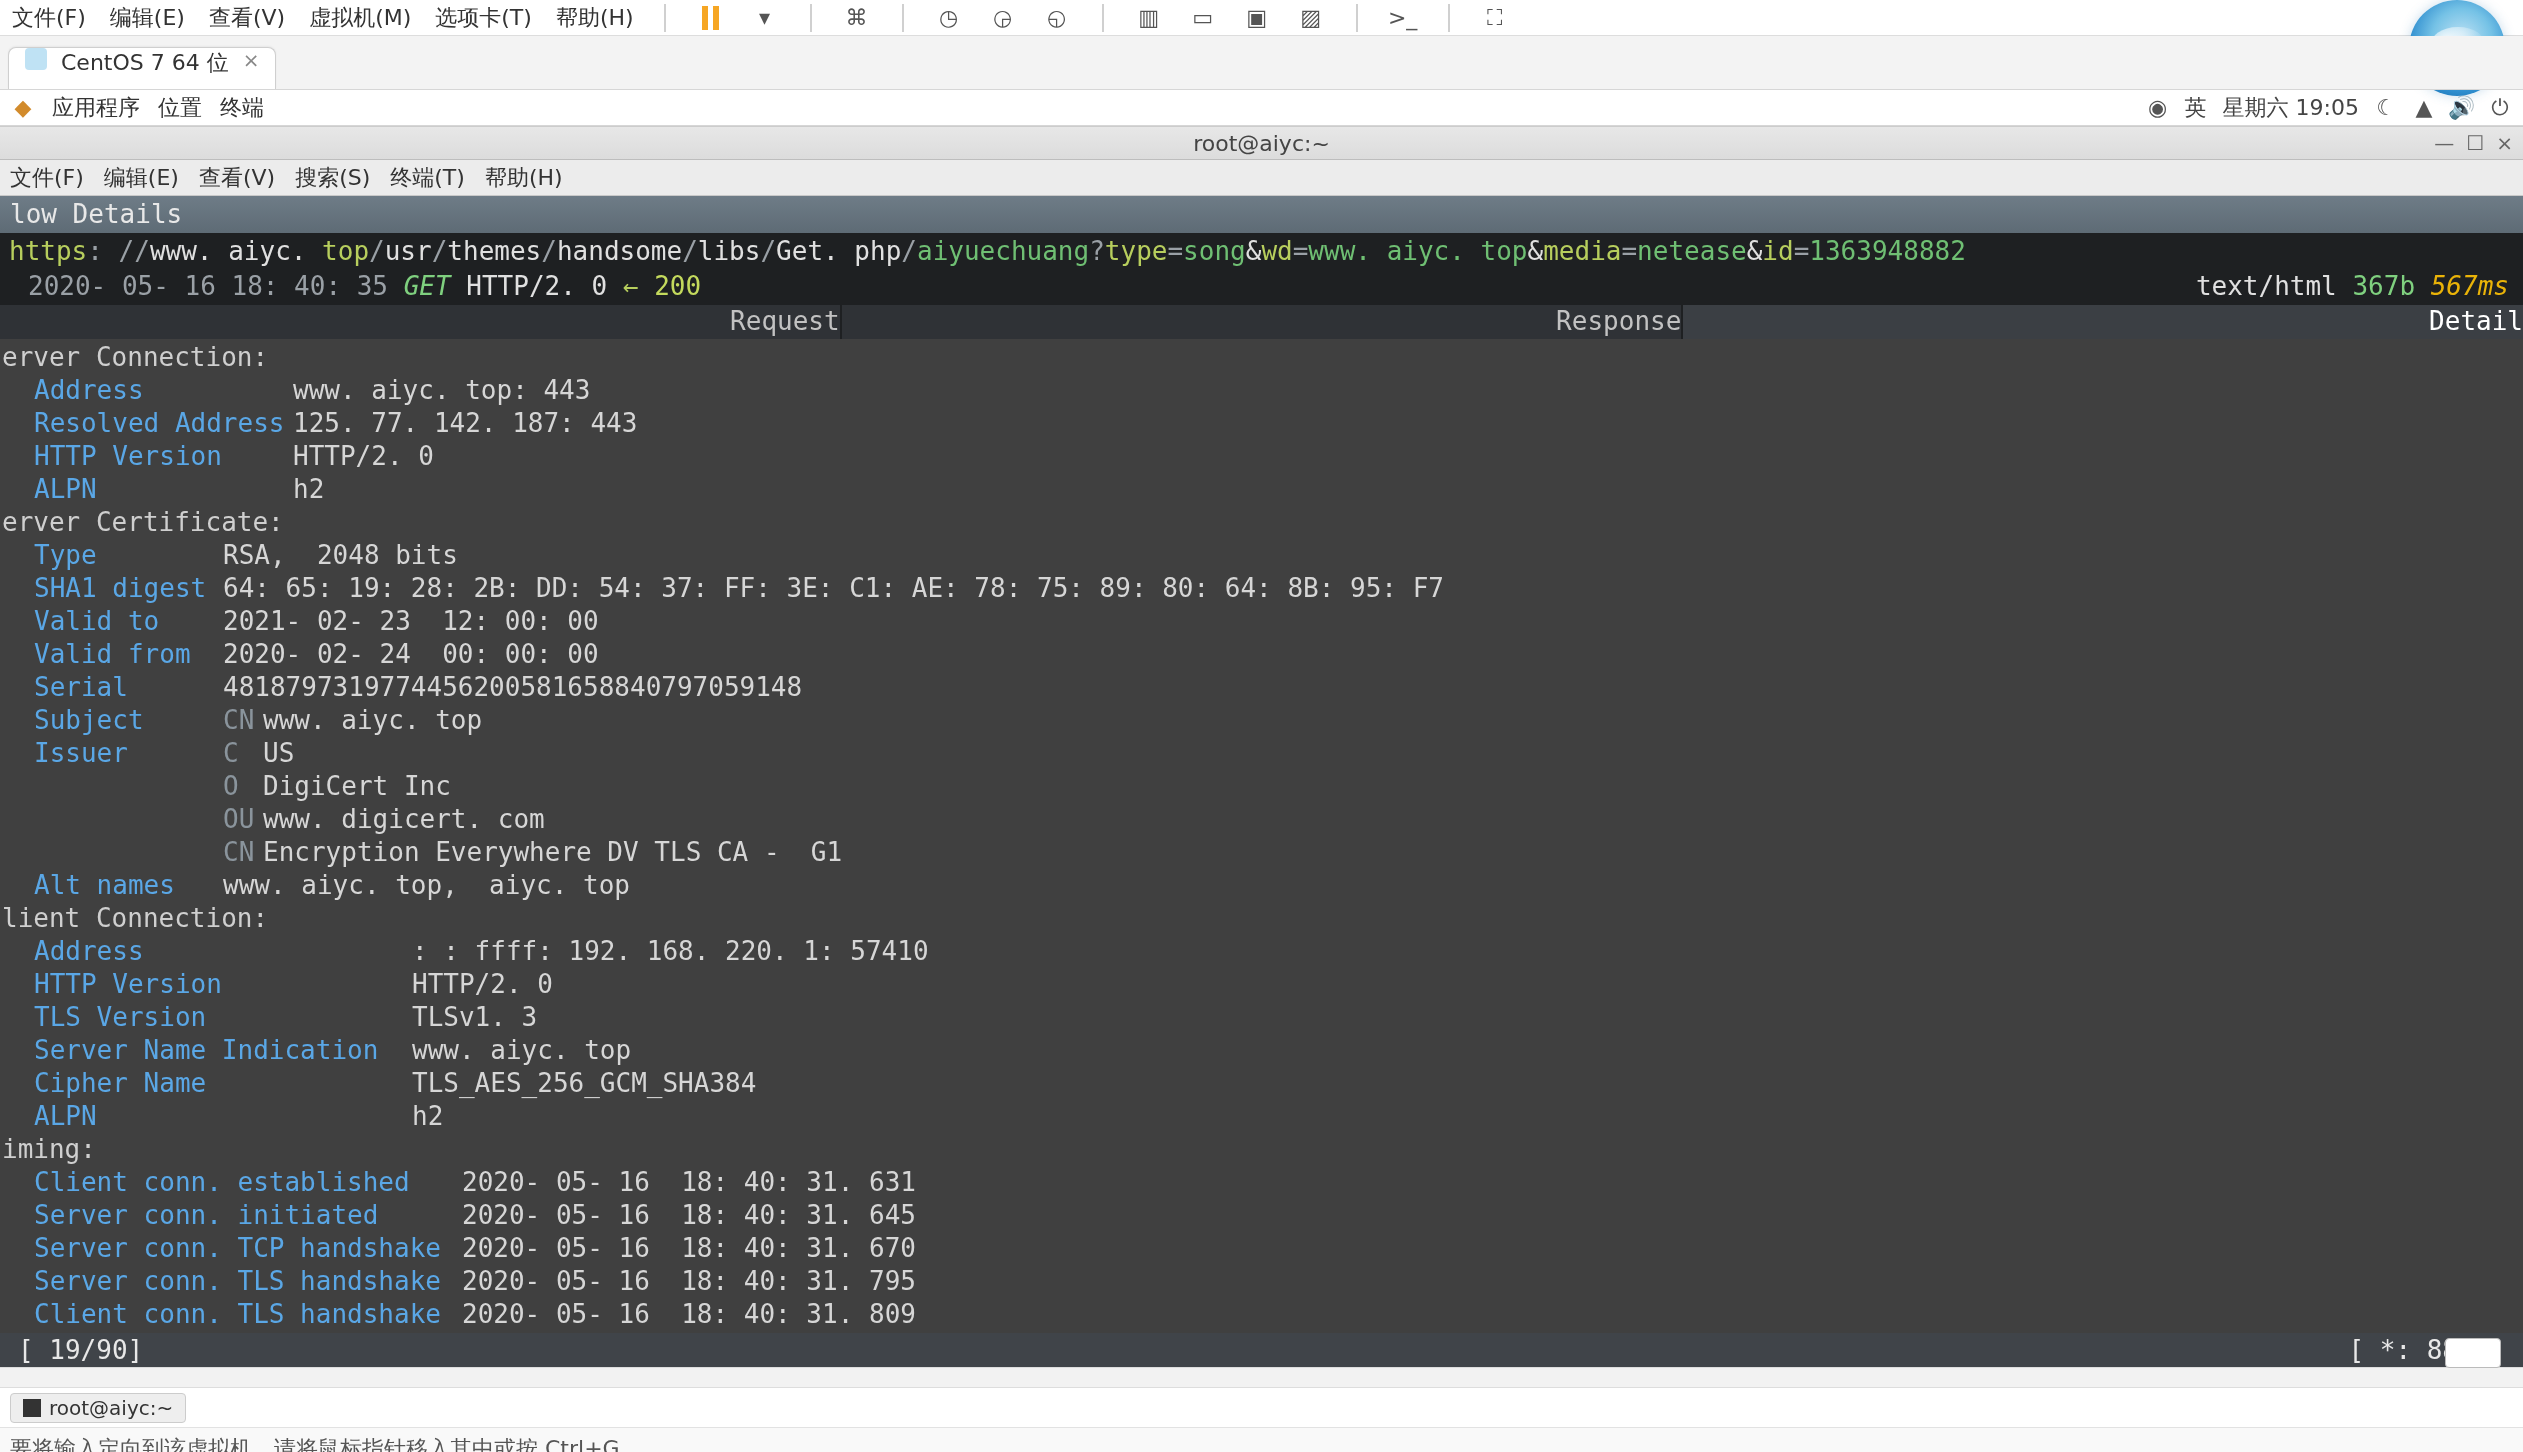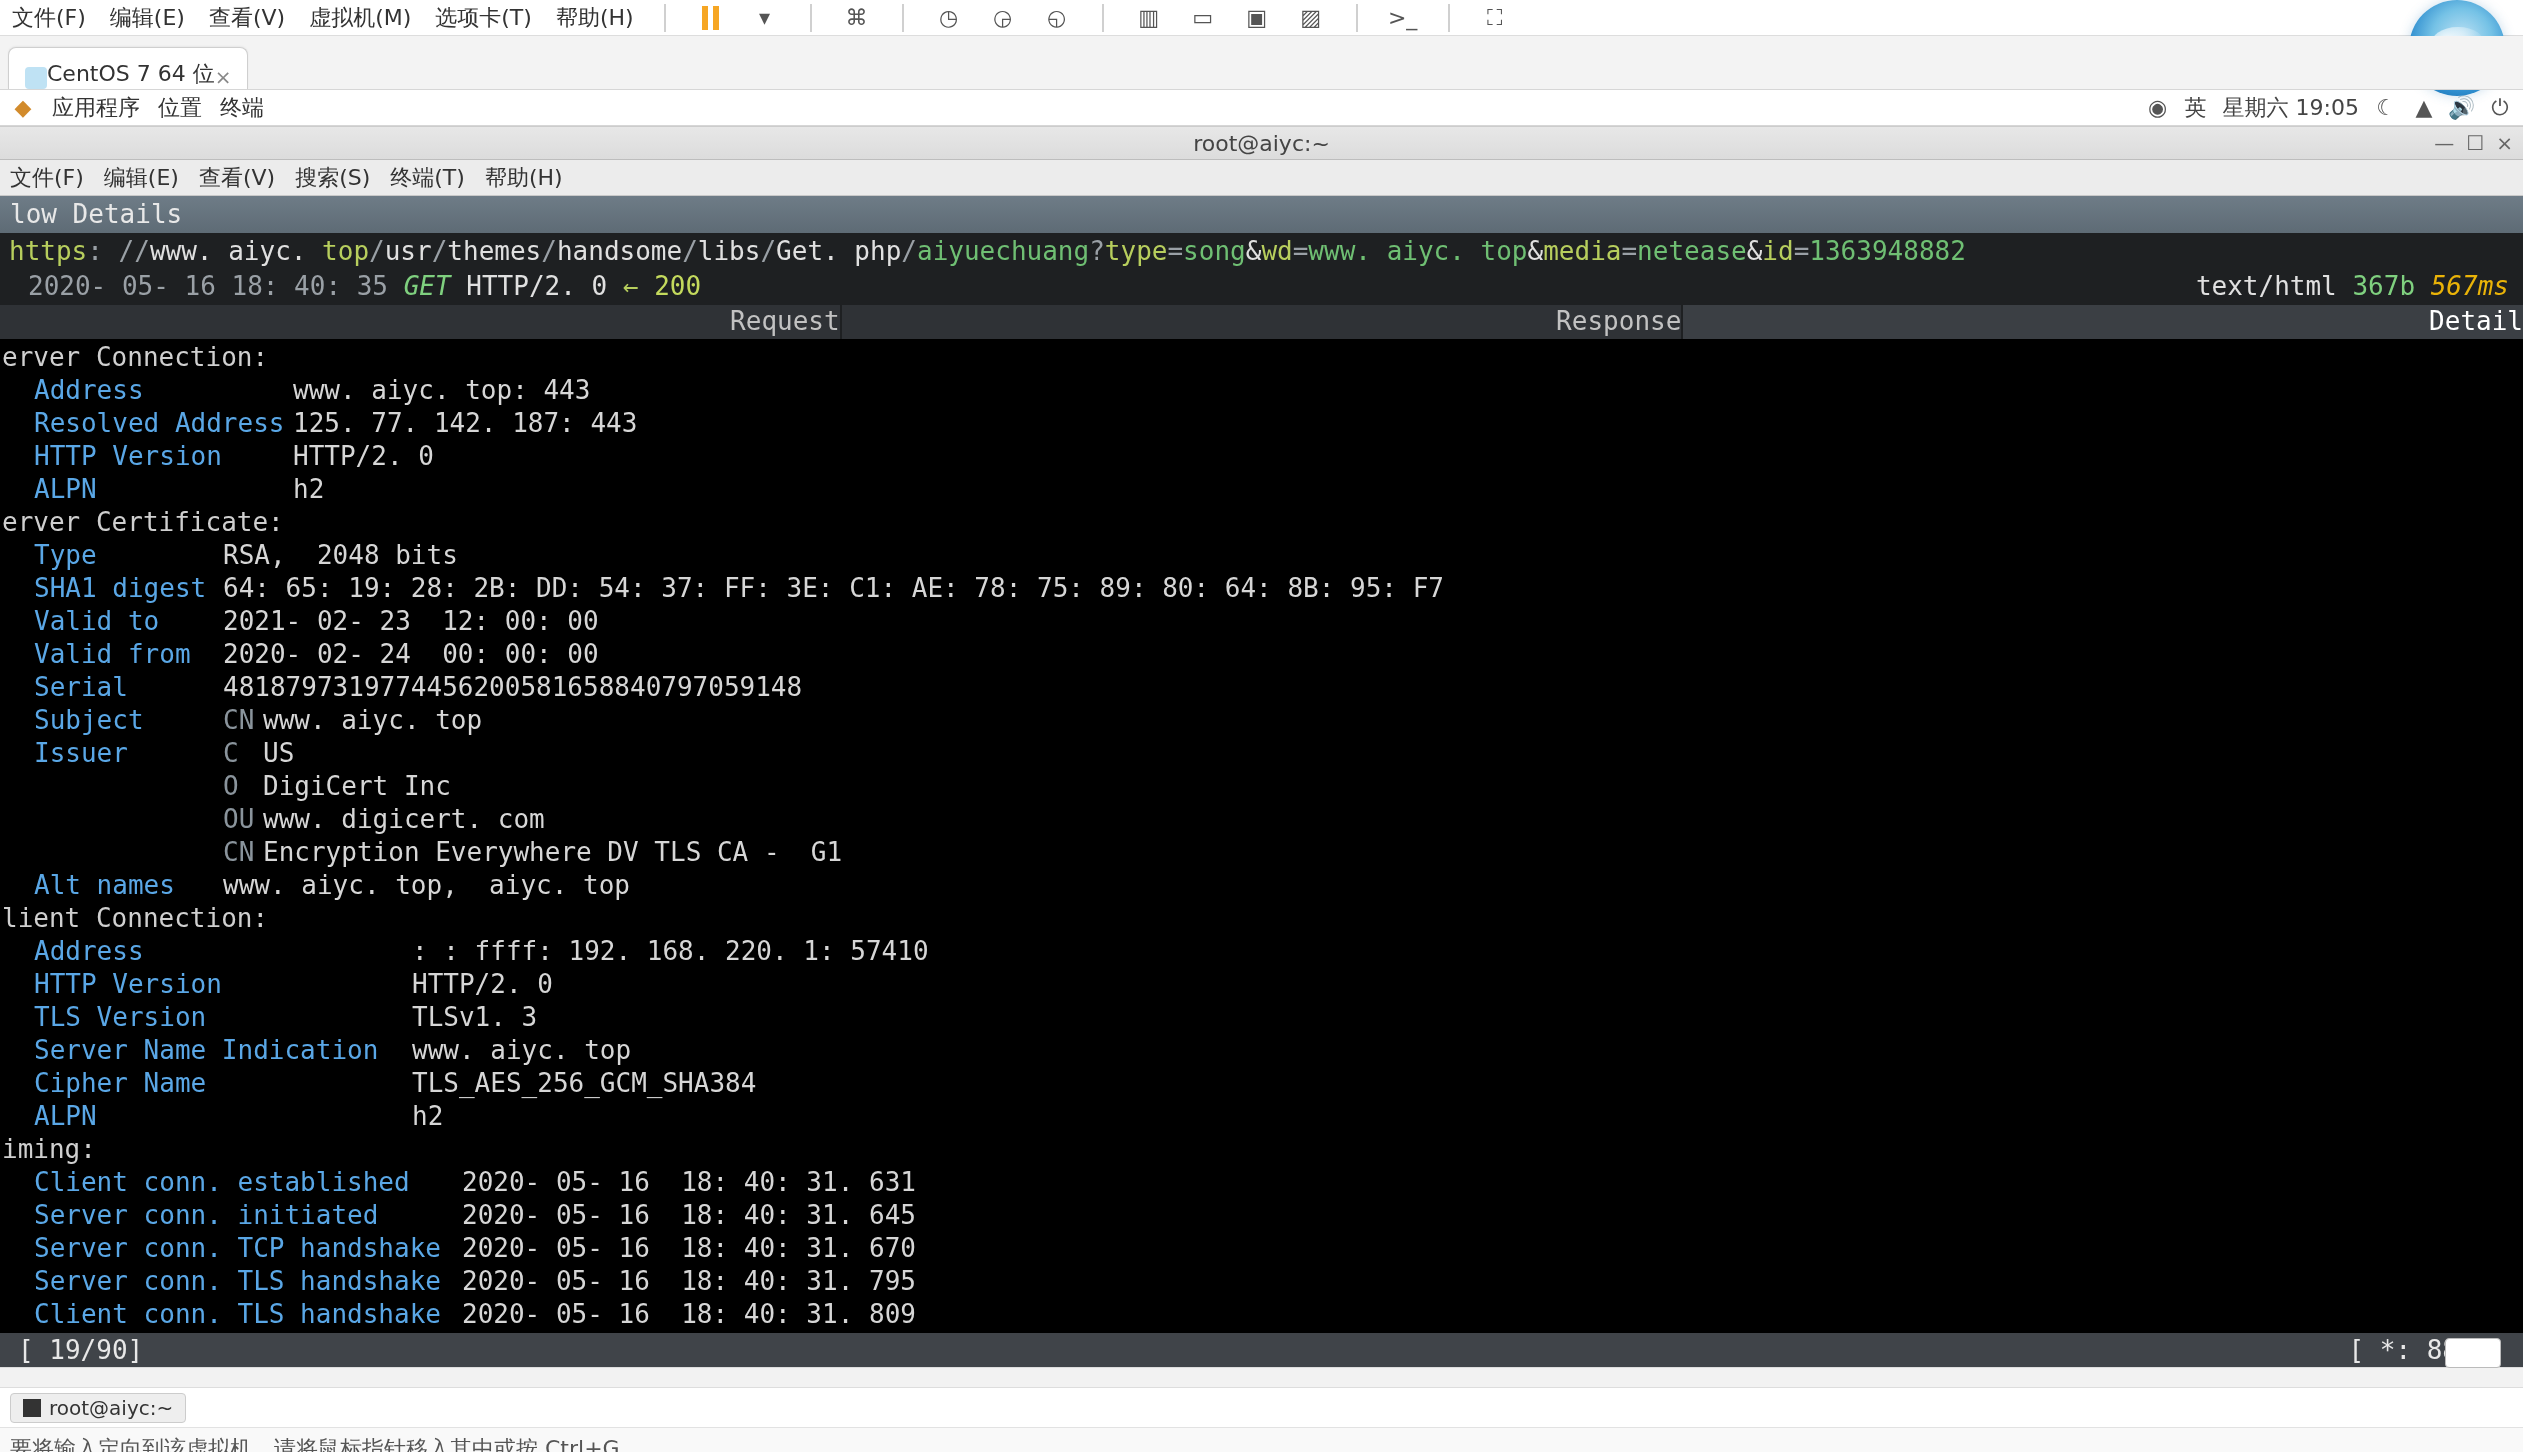--- a/index.html
+++ b/index.html
@@ -8,21 +8,21 @@
   
   .host-menubar{height:36px; display:flex; align-items:center; gap:24px; padding:0 12px; border-bottom:1px solid #ddd; font-size:22px; color:#333;}
   .host-menubar .sep{width:2px; height:28px; background:#d0d0d0; margin:0 6px;}
   .host-menubar .tool-icon{width:30px; height:30px; display:inline-flex; align-items:center; justify-content:center; color:#555;}
   .host-menubar .spacer{flex:1;}
   .host-logo{width:96px; height:96px; border-radius:50%; background:radial-gradient(circle at 55% 40%,#bfe2f4 0%, #75c2e6 38%, #2f8ecf 68%, #0a5a99 100%); position:absolute; right:18px; top:0px; box-shadow:0 0 12px rgba(40,120,180,.25);}
   .host-logo::after{content:""; position:absolute; left:22%; top:28%; width:58%; height:40%; border-radius:50%; background:radial-gradient(ellipse at 30% 30%, rgba(255,255,255,.85), rgba(255,255,255,0) 70%);}
 
   
   .tabrow{height:54px; background:#f3f3f3; border-bottom:1px solid #d6d6d6; display:flex; align-items:flex-end; padding-left:8px; position:relative;}
-  .tab{height:42px; background:#fff; border:1px solid #cfcfcf; border-bottom:none; border-radius:8px 8px 0 0; display:flex; align-items:flex-end; padding:0 16px; gap:0; font-size:22px; color:#333; box-shadow:0 -1px 2px rgba(0,0,0,.05);}
+  .tab{height:42px; background:#fff; border:1px solid #cfcfcf; border-bottom:none; border-radius:8px 8px 0 0; display:flex; align-items:flex-start; padding:0 16px; gap:14px; font-size:22px; color:#333; box-shadow:0 -1px 2px rgba(0,0,0,.05);}
   .tab .close{color:#888; font-size:20px;}
   .tab .small-logo{width:22px; height:22px; border-radius:4px; background:#bfe2f4; display:inline-block;}
 
   
   .guest-panel{height:36px; background:#fff; border-bottom:1px solid #d6d6d6; display:flex; align-items:center; padding:0 12px; font-size:22px; color:#333; gap:18px;}
   .guest-panel .right{margin-left:auto; display:flex; align-items:center; gap:16px; color:#444;}
   .p-icon{width:22px;height:22px;display:inline-flex;align-items:center;justify-content:center;color:#555;}
 
   
   .win-title{height:34px; background:linear-gradient(#e7e7e7,#dcdcdc); border-top:1px solid #ccc; border-bottom:1px solid #bdbdbd; display:flex; align-items:center; justify-content:center; font-size:22px; color:#444;}
@@ -33,21 +33,21 @@
 
   
   .flow-area{background:#1e2022; color:#c8c8c8; font-size:26px; line-height:33px;}
   .flow-header{background:linear-gradient(#6e7c87,#5e6b75); color:#e8e8e8; padding:2px 10px; display:flex; justify-content:space-between;}
   .url-line{padding:2px 9px; white-space:pre;}
   .status-line{display:flex; justify-content:space-between; padding:0 14px 2px 28px;}
   .tabbar{display:flex; height:34px;}
   .tabbar > div{flex:1; text-align:right; background:#2f3236; color:#c2c2c2; border-right:2px solid #1e2022;}
   .tabbar > div:last-child{border-right:none;}
   .tabbar .active{background:#3b3f44; color:#ffffff;}
-  .detail-body{background:#000000; padding:2px 0 2px 0;}
+  .detail-body{background:#404040; padding:2px 0 2px 0;}
   .section-title{color:#cfcfcf; padding:0 2px;}
   .kv{display:flex; padding:0 2px 0 34px;}
   .kv .k{color:#5aa7e6; min-width:259px;}
   .kv .v{color:#d6d6d6; white-space:pre;}
   .kv .sub{color:#8a949c; width:40px; display:inline-block;}
   .c-scheme{color:#b7ce5d;}
   .c-dim{color:#9aa0a6;}
   .c-host{color:#e0e0e0;}
   .c-path{color:#e0e0e0;}
   .c-param{color:#6fbf73;}

